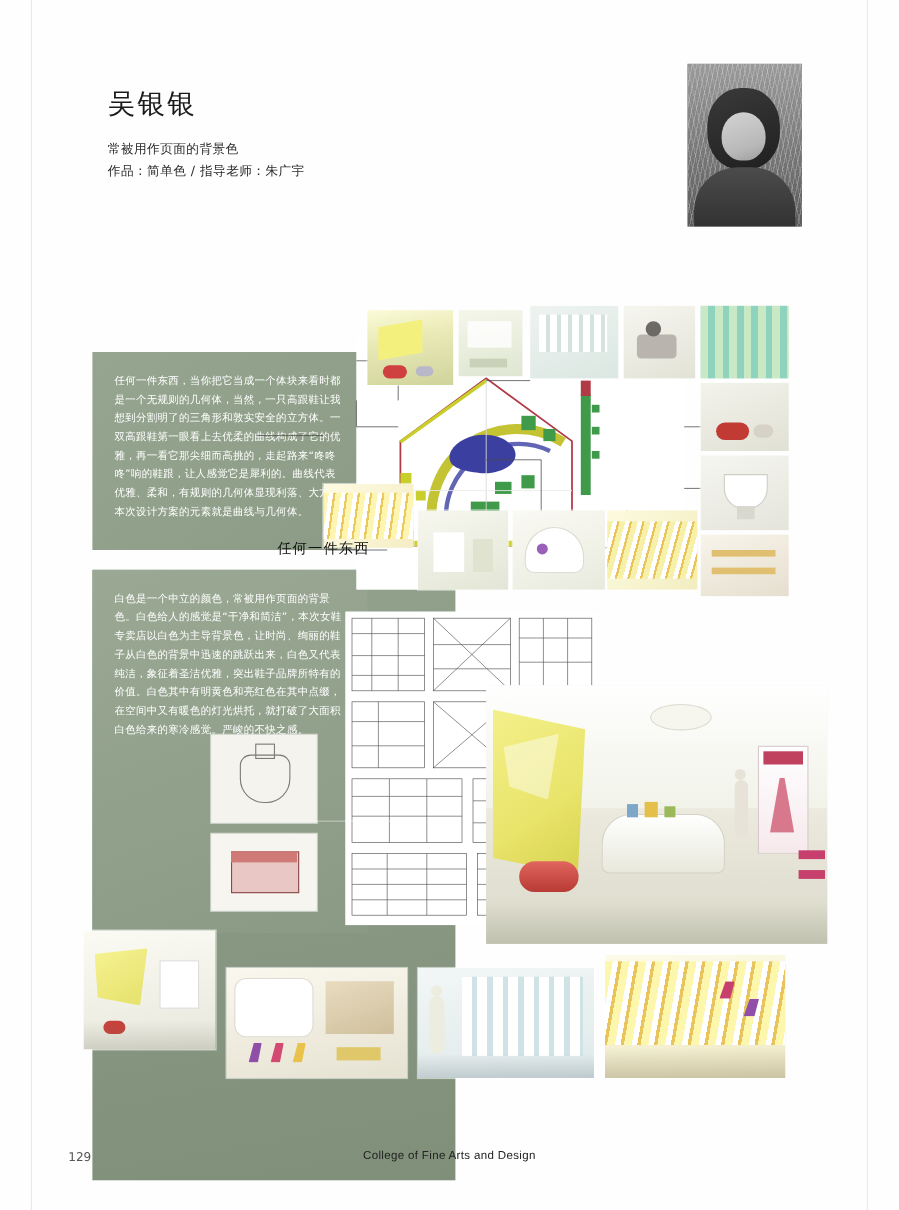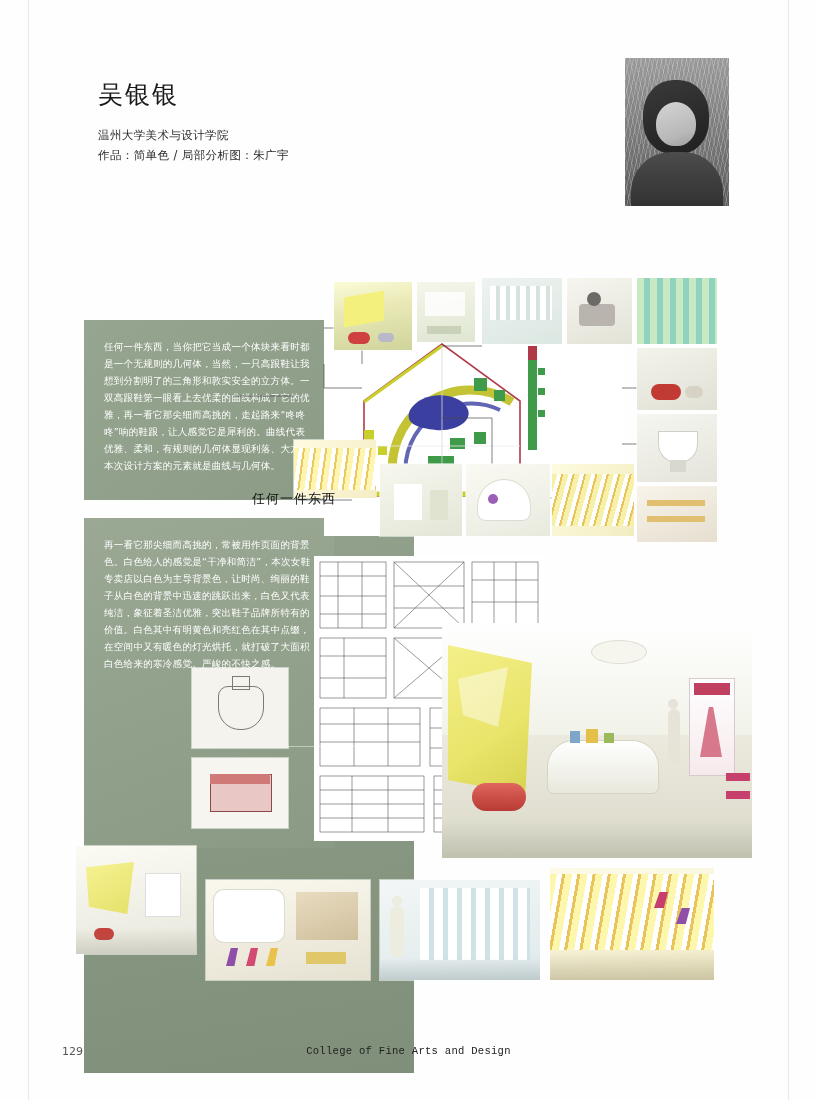--- a/index.html
+++ b/index.html
@@ -200,37 +200,37 @@
     top: 1045px;
     font-family: "DejaVu Sans", sans-serif;
     font-size: 11px;
     color: #555;
   }
   .footer-center {
     position: absolute;
     left: 0; right: 0;
     top: 1045px;
     text-align: center;
-    font-family: Liberation Mono, monospace;
+    font-family: Liberation Sans, sans-serif;
     font-size: 10.5px;
     color: #222;
     letter-spacing: 0.3px;
   }
 </style>
 </head>
 <body>
 
 <div class="page">
   <div class="page-rule-left"></div>
   <div class="page-rule-right"></div>
 
   <div class="header">
     <h1 class="author-name">吴银银</h1>
-    <div class="meta-line">温州大学美术与设计学院</div>
-    <div class="meta-line">作品：简单色 / 局部分析图：朱广宇</div>
+    <div class="meta-line">常被用作页面的背景色</div>
+    <div class="meta-line">作品：简单色 / 指导老师：朱广宇</div>
   </div>
 
   <div class="portrait">
     <div class="grass"></div>
     <div class="head"></div>
     <div class="face"></div>
     <div class="body"></div>
   </div>
 
   <div class="collage">
@@ -238,21 +238,21 @@
     <div class="green-block"></div>
     <div class="green-block-inner-line"></div>
 
     <div class="text-panel p1">
       <span>任何一件东西，当你把它当成一个体块来看时都是一个无规则的几何体，当然，一只高跟鞋让我想到分割明了的三角形和敦实安全的立方体。一双高跟鞋第一眼看上去优柔的曲线构成了它的优雅，再一看它那尖细而高挑的，走起路来“咚咚咚”响的鞋跟，让人感觉它是犀利的。曲线代表优雅、柔和，有规则的几何体显现利落、大方，本次设计方案的元素就是曲线与几何体。</span>
     </div>
 
     <div class="section-caption">任何一件东西</div>
 
     <div class="text-panel p2">
-      <span>再一看它那尖细而高挑的，常被用作页面的背景色。白色给人的感觉是“干净和简洁”，本次女鞋专卖店以白色为主导背景色，让时尚、绚丽的鞋子从白色的背景中迅速的跳跃出来，白色又代表纯洁，象征着圣洁优雅，突出鞋子品牌所特有的价值。白色其中有明黄色和亮红色在其中点缀，在空间中又有暖色的灯光烘托，就打破了大面积白色给来的寒冷感觉。严峻的不快之感。</span>
+      <span>白色是一个中立的颜色，常被用作页面的背景色。白色给人的感觉是“干净和简洁”，本次女鞋专卖店以白色为主导背景色，让时尚、绚丽的鞋子从白色的背景中迅速的跳跃出来，白色又代表纯洁，象征着圣洁优雅，突出鞋子品牌所特有的价值。白色其中有明黄色和亮红色在其中点缀，在空间中又有暖色的灯光烘托，就打破了大面积白色给来的寒冷感觉。严峻的不快之感。</span>
     </div>
 
     <div class="plan">
       <svg width="300" height="230" viewBox="0 0 300 230" xmlns="http://www.w3.org/2000/svg">
         <rect x="0" y="0" width="300" height="230" fill="#ffffff"></rect>
 
         <path d="M40 190 L40 95 L118 38 L196 95 L196 190 Z" fill="none" stroke="#b03a46" stroke-width="1.6"></path>
 
         <path d="M70 178 A78 78 0 0 1 188 96" fill="none" stroke="#b8b80f" stroke-width="9" opacity="0.85"></path>
         <path d="M82 172 A66 66 0 0 1 176 104" fill="none" stroke="#3b3fa0" stroke-width="4" opacity="0.8"></path>

